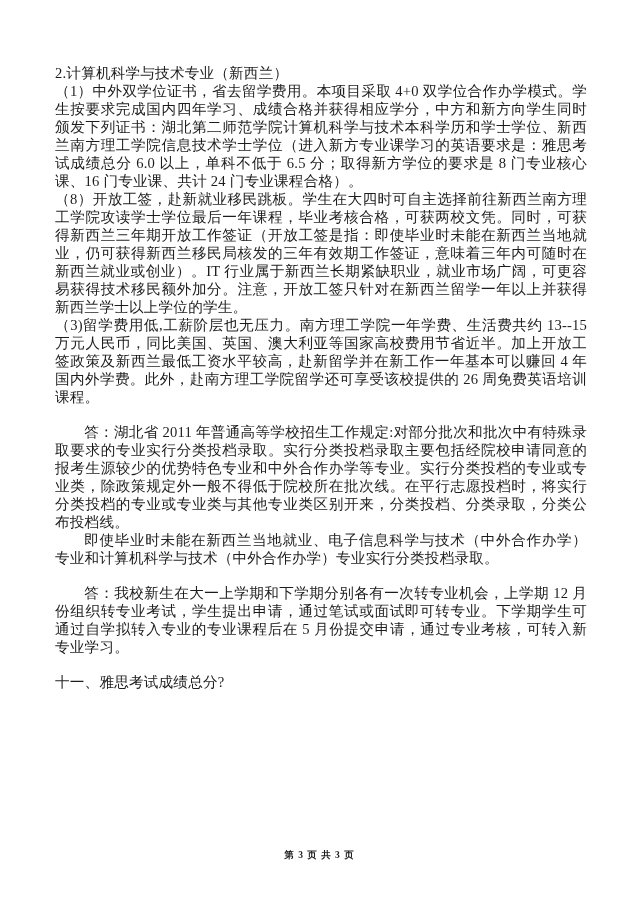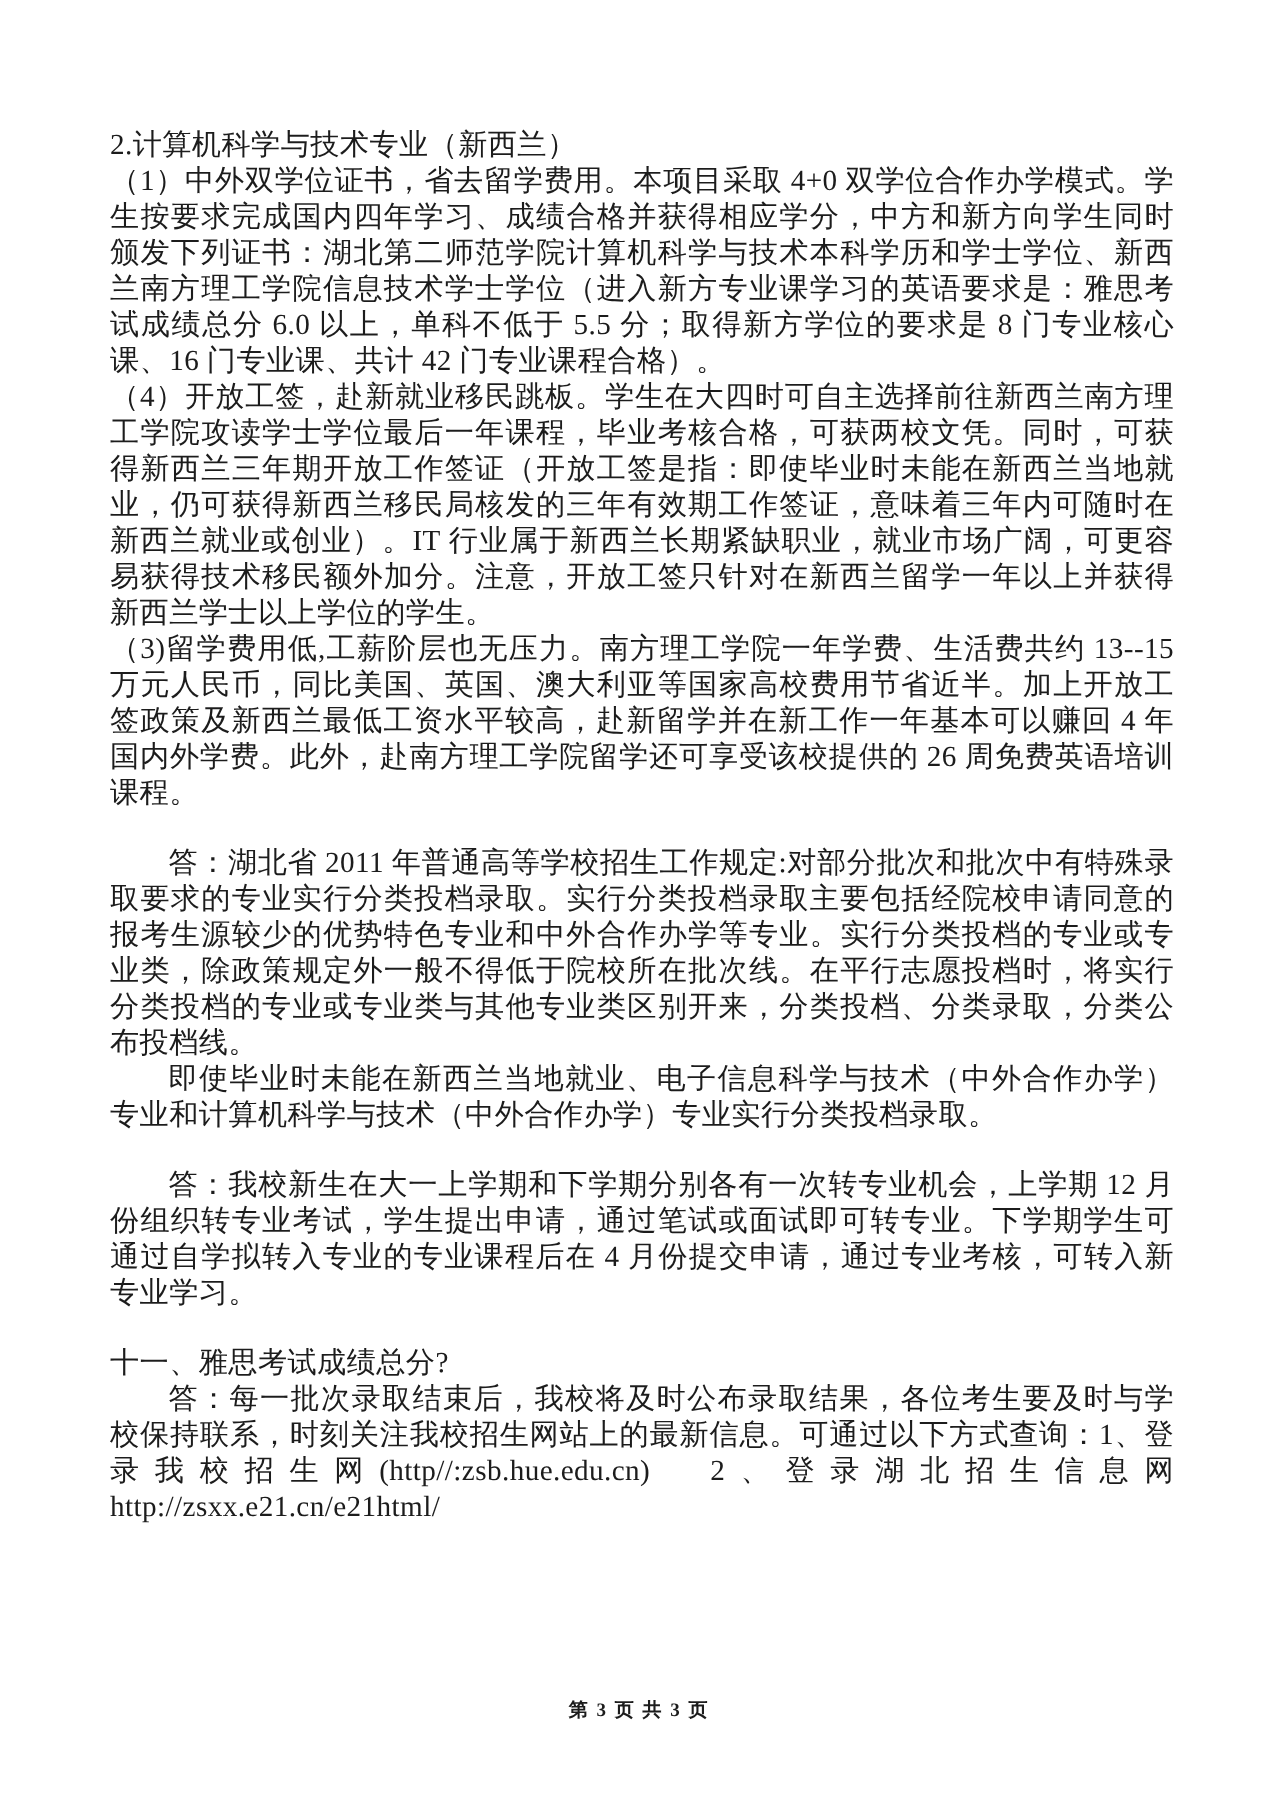--- a/index.html
+++ b/index.html
@@ -57,40 +57,39 @@
   }
 </style>
 </head>
 <body>
 
 <div class="page">
   <div class="textblock">
 
     <p>2.计算机科学与技术专业（新西兰）</p>
 
-    <p>（1）中外双学位证书，省去留学费用。本项目采取 4+0 双学位合作办学模式。学生按要求完成国内四年学习、成绩合格并获得相应学分，中方和新方向学生同时颁发下列证书：湖北第二师范学院计算机科学与技术本科学历和学士学位、新西兰南方理工学院信息技术学士学位（进入新方专业课学习的英语要求是：雅思考试成绩总分 6.0 以上，单科不低于 5.5 分；取得新方学位的要求是 8 门专业核心课、16 门专业课、共计 42 门专业课程合格）。</p>
+    <p>（1）中外双学位证书，省去留学费用。本项目采取 4+0 双学位合作办学模式。学生按要求完成国内四年学习、成绩合格并获得相应学分，中方和新方向学生同时颁发下列证书：湖北第二师范学院计算机科学与技术本科学历和学士学位、新西兰南方理工学院信息技术学士学位（进入新方专业课学习的英语要求是：雅思考试成绩总分 6.0 以上，单科不低于 6.5 分；取得新方学位的要求是 8 门专业核心课、16 门专业课、共计 24 门专业课程合格）。</p>
 
-    <p>（4）开放工签，赴新就业移民跳板。学生在大四时可自主选择前往新西兰南方理工学院攻读学士学位最后一年课程，毕业考核合格，可获两校文凭。同时，可获得新西兰三年期开放工作签证（开放工签是指：即使毕业时未能在新西兰当地就业，仍可获得新西兰移民局核发的三年有效期工作签证，意味着三年内可随时在新西兰就业或创业）。IT 行业属于新西兰长期紧缺职业，就业市场广阔，可更容易获得技术移民额外加分。注意，开放工签只针对在新西兰留学一年以上并获得新西兰学士以上学位的学生。</p>
+    <p>（8）开放工签，赴新就业移民跳板。学生在大四时可自主选择前往新西兰南方理工学院攻读学士学位最后一年课程，毕业考核合格，可获两校文凭。同时，可获得新西兰三年期开放工作签证（开放工签是指：即使毕业时未能在新西兰当地就业，仍可获得新西兰移民局核发的三年有效期工作签证，意味着三年内可随时在新西兰就业或创业）。IT 行业属于新西兰长期紧缺职业，就业市场广阔，可更容易获得技术移民额外加分。注意，开放工签只针对在新西兰留学一年以上并获得新西兰学士以上学位的学生。</p>
 
     <p>（3)留学费用低,工薪阶层也无压力。南方理工学院一年学费、生活费共约 13--15 万元人民币，同比美国、英国、澳大利亚等国家高校费用节省近半。加上开放工签政策及新西兰最低工资水平较高，赴新留学并在新工作一年基本可以赚回 4 年国内外学费。此外，赴南方理工学院留学还可享受该校提供的 26 周免费英语培训课程。</p>
 
     <div class="para-gap"></div>
 
 
     <p class="indent">答：湖北省 2011 年普通高等学校招生工作规定:对部分批次和批次中有特殊录取要求的专业实行分类投档录取。实行分类投档录取主要包括经院校申请同意的报考生源较少的优势特色专业和中外合作办学等专业。实行分类投档的专业或专业类，除政策规定外一般不得低于院校所在批次线。在平行志愿投档时，将实行分类投档的专业或专业类与其他专业类区别开来，分类投档、分类录取，分类公布投档线。</p>
 
     <p class="indent">即使毕业时未能在新西兰当地就业、电子信息科学与技术（中外合作办学）专业和计算机科学与技术（中外合作办学）专业实行分类投档录取。</p>
 
     <div class="para-gap"></div>
 
 
-    <p class="indent">答：我校新生在大一上学期和下学期分别各有一次转专业机会，上学期 12 月份组织转专业考试，学生提出申请，通过笔试或面试即可转专业。下学期学生可通过自学拟转入专业的专业课程后在 4 月份提交申请，通过专业考核，可转入新专业学习。</p>
+    <p class="indent">答：我校新生在大一上学期和下学期分别各有一次转专业机会，上学期 12 月份组织转专业考试，学生提出申请，通过笔试或面试即可转专业。下学期学生可通过自学拟转入专业的专业课程后在 5 月份提交申请，通过专业考核，可转入新专业学习。</p>
 
     <div class="para-gap"></div>
 
     <p>十一、雅思考试成绩总分?</p>
 
-    <p class="indent">答：每一批次录取结束后，我校将及时公布录取结果，各位考生要及时与学校保持联系，时刻关注我校招生网站上的最新信息。可通过以下方式查询：1、登录我校招生网(http//:zsb.hue.edu.cn)　2、登录湖北招生信息网http://zsxx.e21.cn/e21html/</p>
 
   </div>
 
   <div class="footer">第 3 页 共 3 页</div>
 </div>
 
 </body></html>

